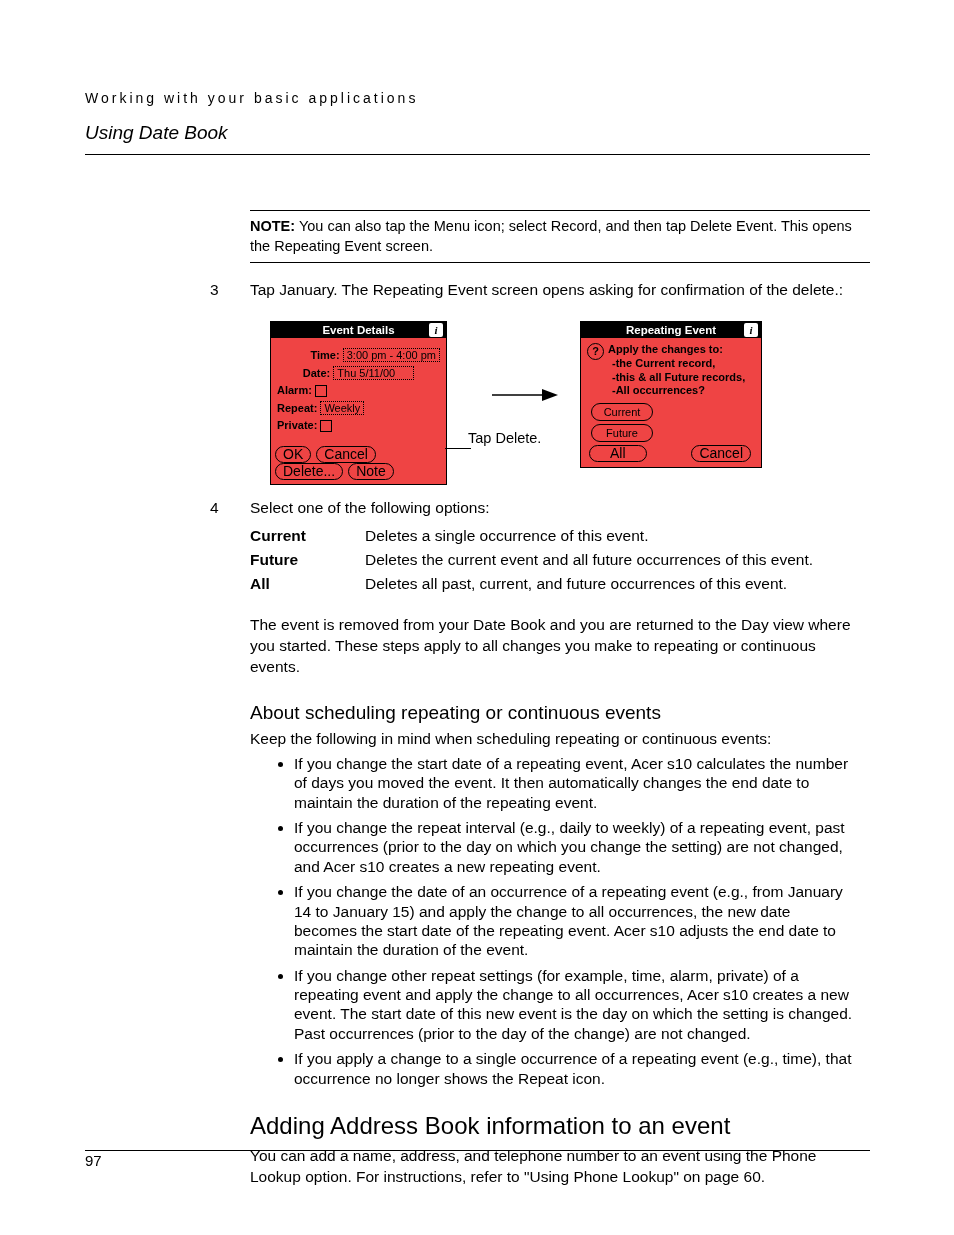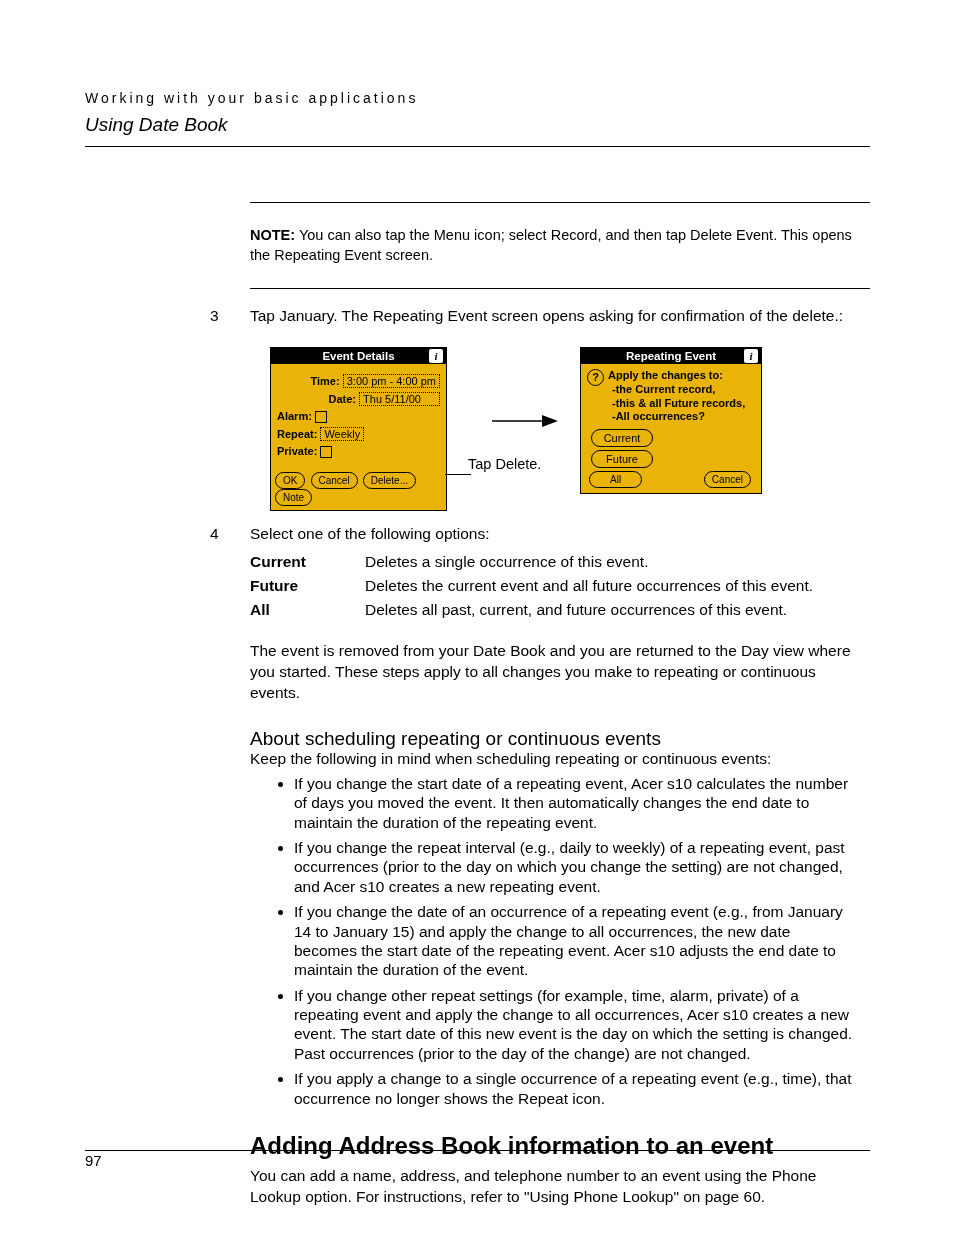--- a/index.html
+++ b/index.html
@@ -9,62 +9,62 @@
     font-family:"Segoe UI",Arial,sans-serif;
     font-size:15.5px;
     color:#000;
     position:relative;
     background:#fff;
   }
   .page{
     position:absolute;left:85px;top:90px;width:785px;
   }
   .hdr-title{font-size:14px;letter-spacing:3px}
-  .hdr-sub{font-style:italic;font-size:19px;margin-top:8px}
+  .hdr-sub{font-style:italic;font-size:19px;margin-top:16px}
   .hr{border:none;border-top:1.5px solid #000;margin:10px 0 0 0}
   .body-indent{margin-left:165px}
-  .note-block{border-top:1.5px solid #000;border-bottom:1.5px solid #000;padding:23px 0;font-size:14.5px;line-height:1.35}
+  .note-block{border-top:1.5px solid #000;border-bottom:1.5px solid #000;padding:6px 0;font-size:14.5px;line-height:1.35}
   .note-block b{font-weight:700}
   .step{display:flex;margin-top:18px}
   .step-num{width:40px;flex:none;margin-left:-40px;font-size:15.5px}
   .step-txt{flex:1}
   .opt-row{display:flex;margin:6px 0}
   .opt-k{width:115px;font-weight:700}
   .opt-v{flex:1}
-  .h2{font-size:19px;margin:24px 0 0 0;font-weight:400}
-  .h1c{font-size:24px;margin:24px 0 6px 0;font-weight:700}
+  .h2{font-size:19px;margin:24px 0 6px 0;font-weight:400}
+  .h1c{font-size:24px;margin:24px 0 6px 0;font-weight:400}
   ul.tips{margin:6px 0 0 0;padding-left:28px}
   ul.tips li{margin:6px 16px;line-height:1.25}
   .pagenum{position:absolute;left:85px;top:1152px;font-size:15px}
 
   
   .fig{position:relative;height:160px;margin:22px 0 10px 0}
   .shot{
-    position:absolute;border:1.5px solid #000;background:#eab308;
+    position:absolute;border:1.5px solid #000;background:#ef4444;
     font-family:Arial,sans-serif;font-size:11px;
   }
   .shot .titlebar{
     background:#000;color:#fff;font-weight:700;text-align:center;
     font-size:11.5px;padding:2px 0;position:relative;
   }
   .shot .titlebar .info{
     position:absolute;right:3px;top:1px;width:14px;height:14px;
     background:#fff;color:#000;border-radius:2px;font-weight:900;
     font-size:11px;line-height:14px;text-align:center;font-style:italic;
     font-family:Georgia,serif;
   }
   .shot .inner{padding:6px}
   .dashed{border:1px dotted #000;padding:0 3px;display:inline-block}
   .fld{margin:4px 0}
   .fld b{font-weight:700}
   .chk{display:inline-block;width:10px;height:10px;border:1.5px solid #000;vertical-align:middle}
   .btnrow{padding:4px}
   .pill{
     display:inline-block;border:1.2px solid #000;border-radius:9px;
-    padding:0 7px;font-size:10px;line-height:15px;margin-right:2px;text-align:center;
+    padding:0 7px;font-size:14px;line-height:15px;margin-right:2px;text-align:center;
   }
   .wide-pill{
     display:block;border:1.2px solid #000;border-radius:10px;
     text-align:center;font-size:11px;line-height:16px;margin:3px 4px;
   }
   .arrow{position:absolute;left:240px;top:64px}
   .arrow svg{display:block}
   .tap-lbl{position:absolute;left:218px;top:109px;font-size:14.5px}
   .tap-line{position:absolute;left:195px;top:127px;width:26px;border-top:1px solid #000}
   .qmark{
@@ -96,21 +96,21 @@
 
     <div class="fig">
 
       <div class="shot" style="left:20px;top:0;width:175px">
         <div class="titlebar">
           <span>Event Details</span>
           <span class="info">i</span>
         </div>
         <div class="inner">
           <div class="fld" style="text-align:right"><b>Time:</b> <span class="dashed">3:00 pm - 4:00 pm</span></div>
-          <div class="fld" style="text-align:right;margin-right:0"><b>Date:</b> <span class="dashed" style="padding:0 18px 0 3px">Thu 5/11/00</span></div>
+          <div class="fld" style="text-align:center;margin-right:0"><b>Date:</b> <span class="dashed" style="padding:0 18px 0 3px">Thu 5/11/00</span></div>
           <div class="fld"><b>Alarm:</b> <span class="chk"></span></div>
           <div class="fld"><b>Repeat:</b> <span class="dashed">Weekly</span></div>
           <div class="fld"><b>Private:</b> <span class="chk"></span></div>
         </div>
         <div class="btnrow">
           <span class="pill">OK</span>
           <span class="pill">Cancel</span>
           <span class="pill">Delete...</span>
           <span class="pill">Note</span>
         </div>

